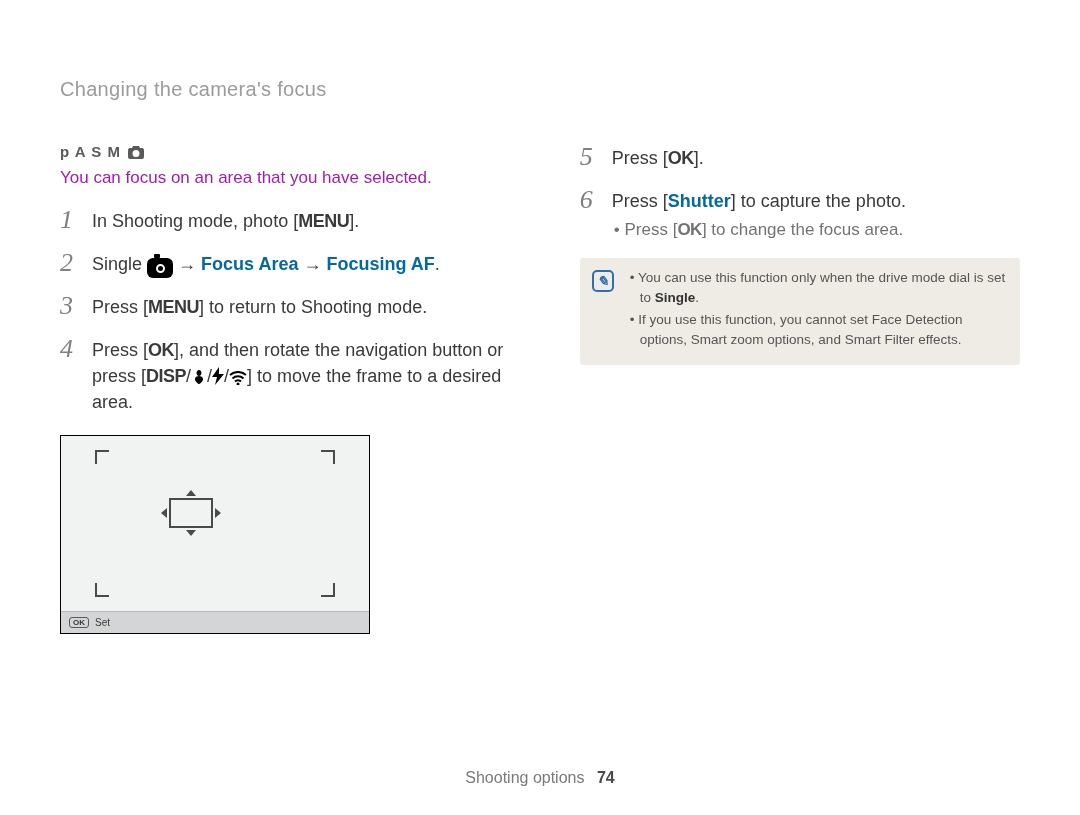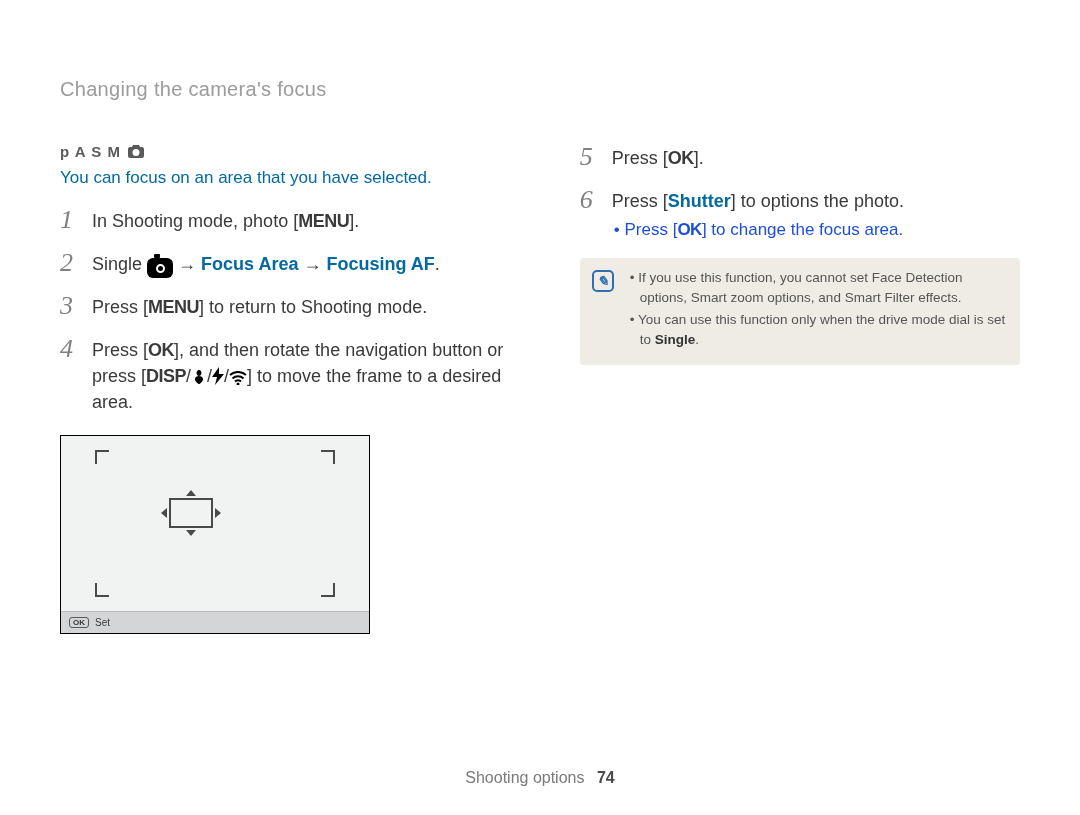--- a/index.html
+++ b/index.html
@@ -4,24 +4,24 @@
 <style>
   * { box-sizing: border-box; margin: 0; padding: 0; }
   html, body { width: 1080px; height: 815px; background: #fff; font-family: Arial, Helvetica, sans-serif; color: #3a3a3a; }
   .page { padding: 78px 60px 16px 60px; width: 1080px; height: 815px; position: relative; }
   .breadcrumb { font-size: 20px; color: #9b9b9b; font-weight: 300; letter-spacing: 0.3px; margin-bottom: 42px; }
   .cols { display: flex; gap: 60px; }
   .col-left { width: 470px; }
   .col-right { width: 450px; }
 
   .h2 { color: #2f6fb0; font-size: 24px; font-weight: 400; margin-bottom: 8px; display: flex; align-items: center; gap: 14px; }
-  .mode-badges { display: flex; gap: 6px; color: #5b5b5b; }
+  .mode-badges { display: flex; align-items: center; gap: 6px; color: #5b5b5b; }
   .mode-badges span { font-family: "Arial Narrow", Arial; font-size: 15px; font-weight: 600; letter-spacing: 1px; }
   .scene-icon svg { display: block; }
-  .subtitle { font-size: 17px; color: #0369a1; margin-bottom: 18px; }
+  .subtitle { font-size: 17px; color: #a21caf; margin-bottom: 18px; }
 
   .steps { list-style: none; }
   .steps li { display: flex; gap: 14px; margin-bottom: 14px; line-height: 1.45; font-size: 18px; color: #3a3a3a; }
   .steps li .num { font-family: Georgia, 'Times New Roman', serif; font-style: italic; font-size: 26px; color: #808080; min-width: 18px; font-weight: 400; line-height: 1.1; }
   .steps li .body { flex: 1; padding-top: 2px; }
 
   .g-menu { font-weight: 800; font-family: Arial, sans-serif; letter-spacing: -0.5px;}
   .g-ok { font-weight: 800; font-family: Arial, sans-serif; letter-spacing: -0.5px;}
   .g-disp { font-weight: 800; font-family: Arial, sans-serif; letter-spacing: -0.5px;}
   .bold { font-weight: 700; color: #0369a1; }
@@ -42,21 +42,21 @@
   .target-wrap { position: absolute; left: 108px; top: 62px; }
   .target { width: 44px; height: 30px; border: 2px solid #4a4a4a; position: relative; background: #f1f2f2; }
   .arrow { position: absolute; width: 0; height: 0; }
   .arrow.up { left: 50%; top: -10px; transform: translateX(-50%); border-left: 5px solid transparent; border-right: 5px solid transparent; border-bottom: 6px solid #4a4a4a; }
   .arrow.down { left: 50%; bottom: -10px; transform: translateX(-50%); border-left: 5px solid transparent; border-right: 5px solid transparent; border-top: 6px solid #4a4a4a; }
   .arrow.left { top: 50%; left: -10px; transform: translateY(-50%); border-top: 5px solid transparent; border-bottom: 5px solid transparent; border-right: 6px solid #4a4a4a; }
   .arrow.right { top: 50%; right: -10px; transform: translateY(-50%); border-top: 5px solid transparent; border-bottom: 5px solid transparent; border-left: 6px solid #4a4a4a; }
   .preview-bar { height: 22px; border-top: 1px solid #b8b8b8; background: #d4d5d6; display: flex; align-items: center; gap: 6px; padding-left: 8px; font-size: 10px; color: #3a3a3a; }
   .preview-bar .ok-chip { border: 1px solid #5a5a5a; border-radius: 3px; padding: 0 3px; font-size: 8px; font-weight: 700; }
 
-  .substep { font-size: 17px; color: #1d4ed8; margin-top: 4px; padding-left: 12px; text-indent: -10px; }
+  .substep { font-size: 17px; color: #737373; margin-top: 4px; padding-left: 12px; text-indent: -10px; }
   .substep::before { content: "•  "; }
 
   .note-box { margin-top: 16px; background: #efece5; border-radius: 3px; padding: 10px 14px 12px 48px; position: relative; font-size: 13.5px; color: #555; line-height: 1.45; }
   .note-box .note-icon { position: absolute; left: 12px; top: 12px; width: 22px; height: 22px; border: 2px solid #2f6fb0; color: #2f6fb0; border-radius: 5px; display: flex; align-items: center; justify-content: center; font-weight: 700; font-style: italic; font-size: 14px; }
   .note-box ul { list-style: none; }
   .note-box li { padding-left: 12px; text-indent: -10px; margin-bottom: 3px; }
   .note-box li::before { content: "•  "; }
   .note-box .bold-small { font-weight: 700; color: #333; }
 
   .footer { position: absolute; bottom: 28px; left: 0; right: 0; text-align: center; font-size: 16px; color: #7a7a7a; }
@@ -146,35 +146,35 @@
       <ol class="steps">
         <li>
           <span class="num">5</span>
           <span class="body">
             <span>Press [</span><span class="g-ok">OK</span><span>].</span>
           </span>
         </li>
         <li>
           <span class="num">6</span>
           <span class="body">
-            <span>Press [</span><span class="bold">Shutter</span><span>] to options the photo.</span>
+            <span>Press [</span><span class="bold">Shutter</span><span>] to capture the photo.</span>
             <div class="substep">
               <span>Press [</span><span class="g-ok">OK</span><span>] to change the focus area.</span>
             </div>
           </span>
         </li>
       </ol>
 
       <div class="note-box">
         <div class="note-icon">✎</div>
         <ul>
-          <li>If you use this function, you cannot set Face Detection options, Smart zoom options, and Smart Filter effects.</li>
           <li>
             <span>You can use this function only when the drive mode dial is set to </span><span class="bold-small">Single</span><span>.</span>
           </li>
+          <li>If you use this function, you cannot set Face Detection options, Smart zoom options, and Smart Filter effects.</li>
         </ul>
       </div>
     </div>
   </div>
 
   <div class="footer">
     <span>Shooting options</span>
     <span class="pagenum">74</span>
   </div>
 </div>

